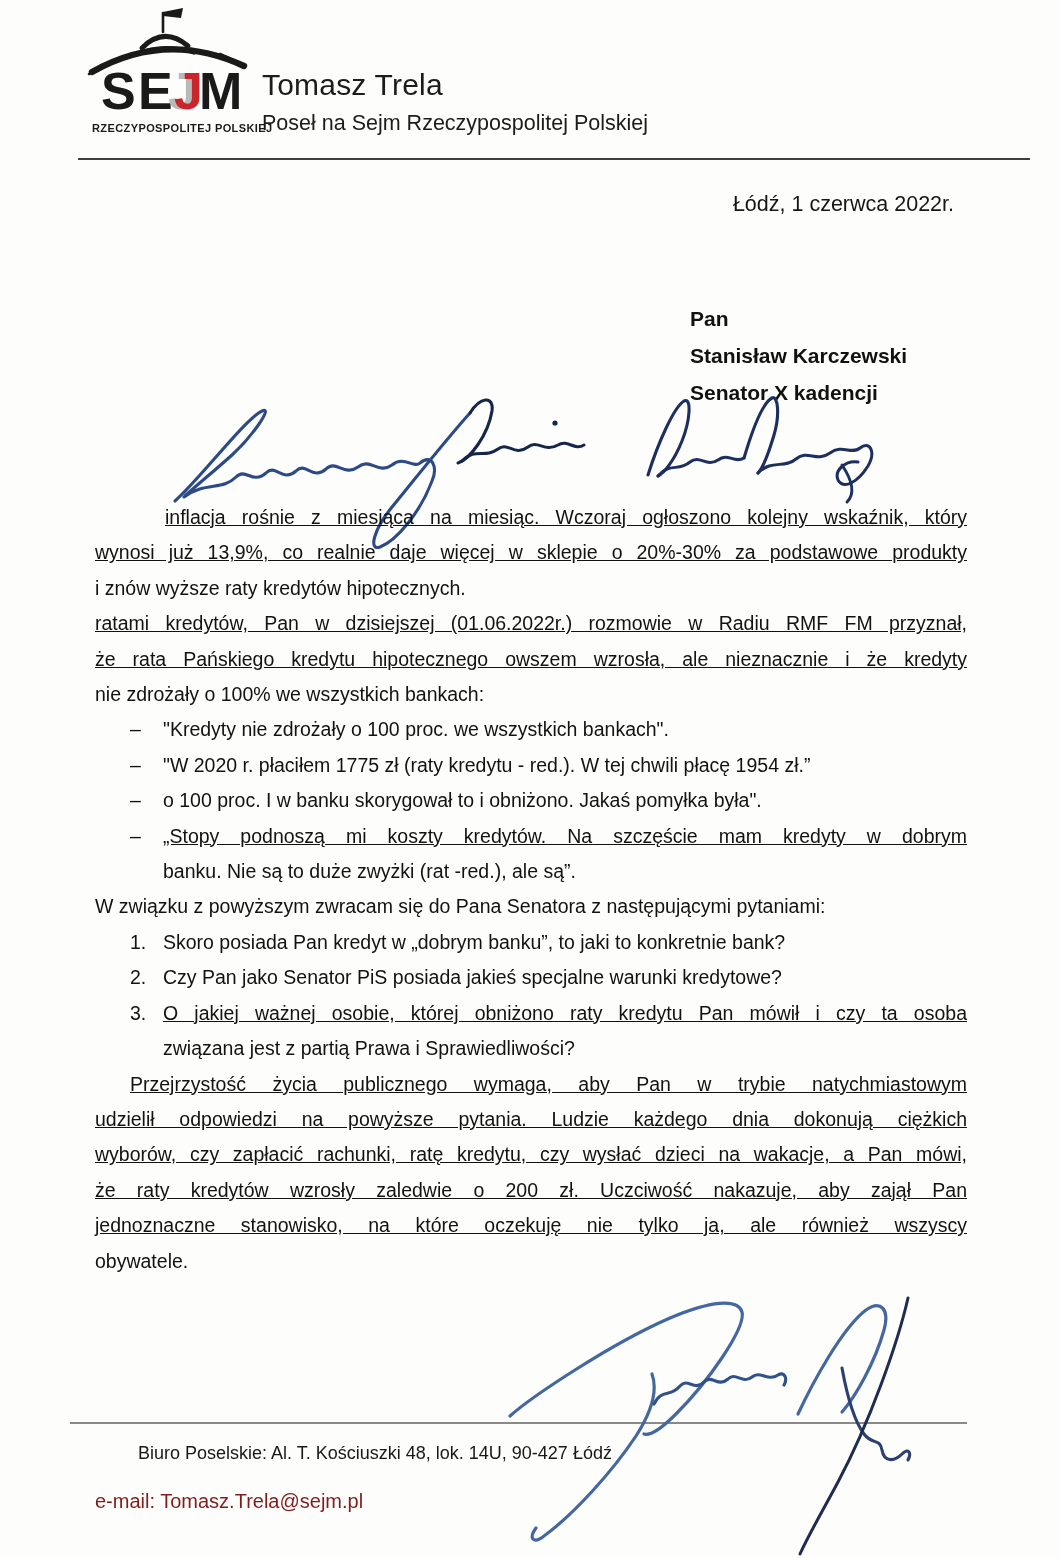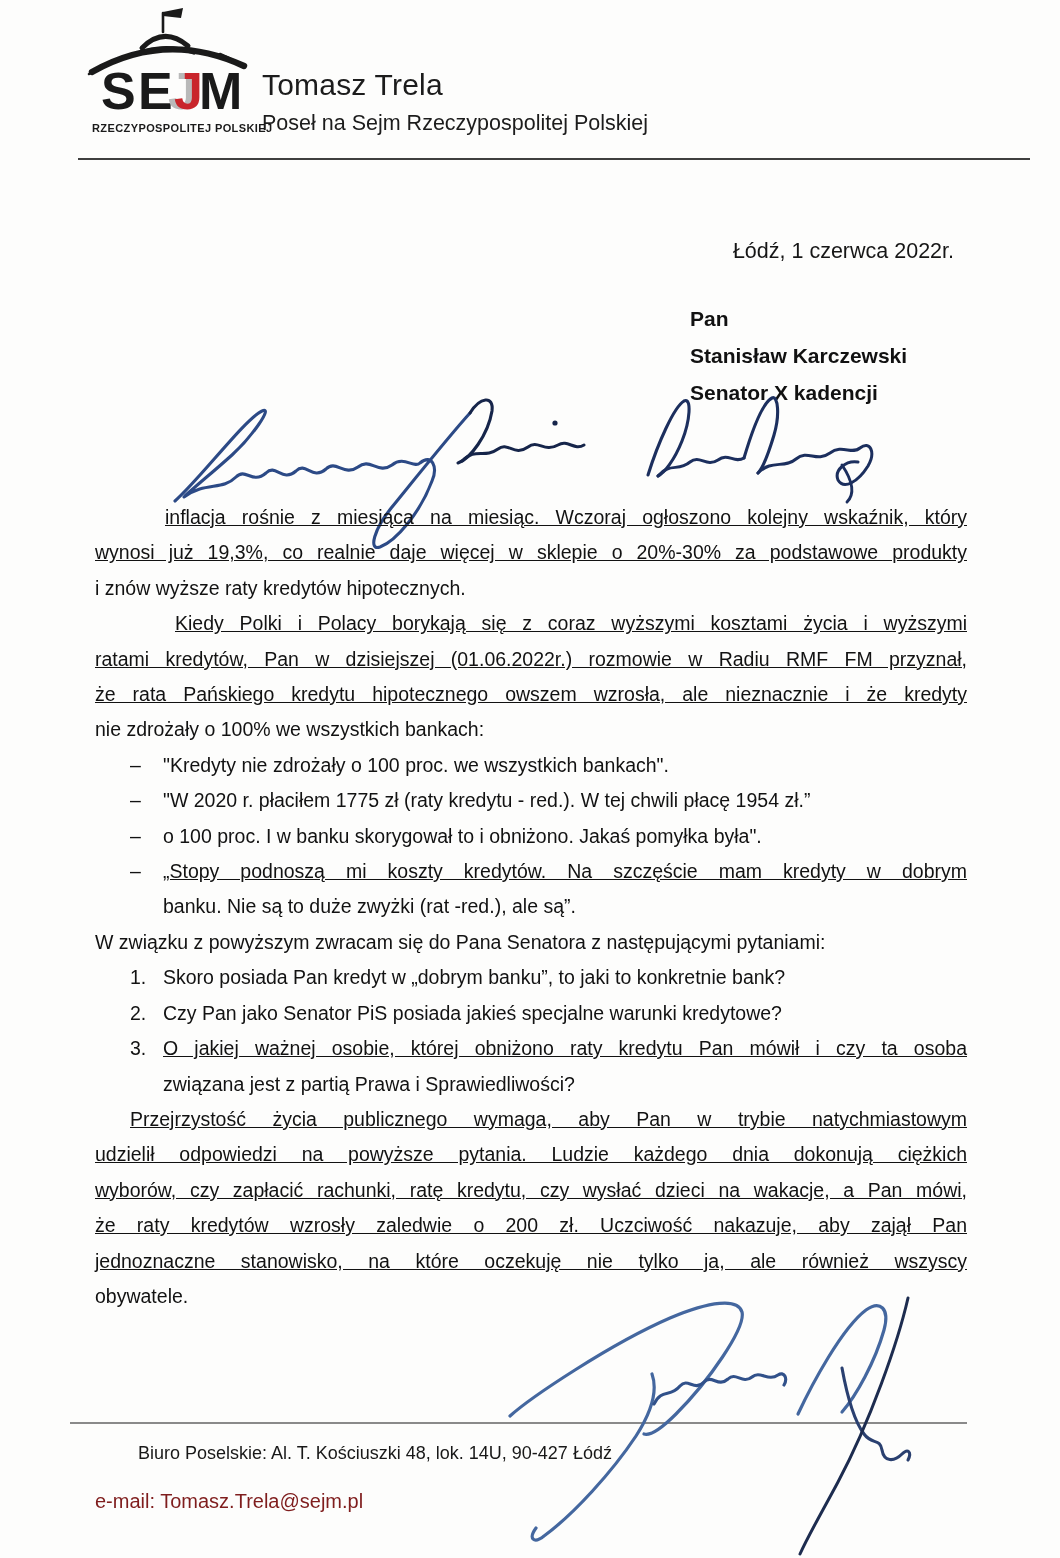--- a/index.html
+++ b/index.html
@@ -10,21 +10,21 @@
   }
   
   .logo{position:absolute;left:86px;top:4px;}
   .sender{position:absolute;left:262px;top:68px;}
   .sender-name{font-size:30px;letter-spacing:.2px;color:#1c1c1c;}
   .sender-title{font-size:21.5px;margin-top:9px;color:#1c1c1c;}
   .rule{position:absolute;background:#555;}
   .rule-top{left:78px;top:158px;width:952px;height:2px;background:#3f3f3f;}
   .rule-bottom{left:70px;top:1422px;width:897px;height:2px;background:#8a8a8a;}
   
-  .dateline{position:absolute;top:192px;right:106px;font-size:21.5px;color:#161616;margin-top:47px;}
+  .dateline{position:absolute;top:192px;right:106px;font-size:21.5px;color:#161616;}
   .addressee{position:absolute;left:690px;top:300px;font-size:21px;font-weight:bold;line-height:37px;color:#111;}
   
   .body{position:absolute;left:95px;top:500px;width:872px;font-size:19.5px;line-height:35.4px;color:#121212;}
   .line{text-align:left;white-space:normal;}
   .jl{text-align:justify;text-align-last:justify;text-decoration:underline;}
   .ind70{text-indent:70px;}
   .ind80{text-indent:80px;}
   .ind35{text-indent:35px;}
   .li{position:relative;padding-left:68px;}
   .li .marker{position:absolute;left:35px;top:0;}
@@ -88,26 +88,25 @@
       <path stroke="#1c2f5e" stroke-width="3" d="M 518,93 C 530,79 538,89 550,79 C 560,71 566,85 578,77 C 588,69 594,81 604,75"></path>
       <path stroke="#1c2f5e" stroke-width="3.1" d="M 604,75 C 612,48 622,20 632,15 C 638,12 640,32 634,52 C 628,72 622,86 618,90"></path>
       <path stroke="#1c2f5e" stroke-width="3" d="M 618,90 C 632,76 644,86 656,76 C 668,66 676,80 690,70 C 702,61 712,72 720,65 C 730,57 736,69 728,83 C 718,99 704,107 698,97 C 694,87 706,77 718,79"></path>
       <path stroke="#1c2f5e" stroke-width="2.9" d="M 702,82 C 712,97 716,110 707,119"></path>
     </g>
   </svg>
 
   <main class="body">
     <div class="para">
       <div class="line jl ind70">inflacja rośnie z miesiąca na miesiąc. Wczoraj ogłoszono kolejny wskaźnik, który</div>
-      <div class="line jl">wynosi już 19,3%, co realnie daje więcej w sklepie o 20%-30% za podstawowe produkty</div>
+      <div class="line jl">wynosi już 13,9%, co realnie daje więcej w sklepie o 20%-30% za podstawowe produkty</div>
       <div class="line">i znów wyższe raty kredytów hipotecznych.</div>
     </div>
 
     <div class="para">
-      <div class="line jl ind80">Kiedy Polki i Polacy borykają się z coraz wyższymi kosztami życia i wyższymi</div>
       <div class="line jl">ratami kredytów, Pan w dzisiejszej (01.06.2022r.) rozmowie w Radiu RMF FM przyznał,</div>
       <div class="line jl">że rata Pańskiego kredytu hipotecznego owszem wzrosła, ale nieznacznie i że kredyty</div>
       <div class="line">nie zdrożały o 100% we wszystkich bankach:</div>
     </div>
 
     <div class="li">
       <span class="marker">–</span>
       <div class="line">"Kredyty nie zdrożały o 100 proc. we wszystkich bankach".</div>
     </div>
     <div class="li">

